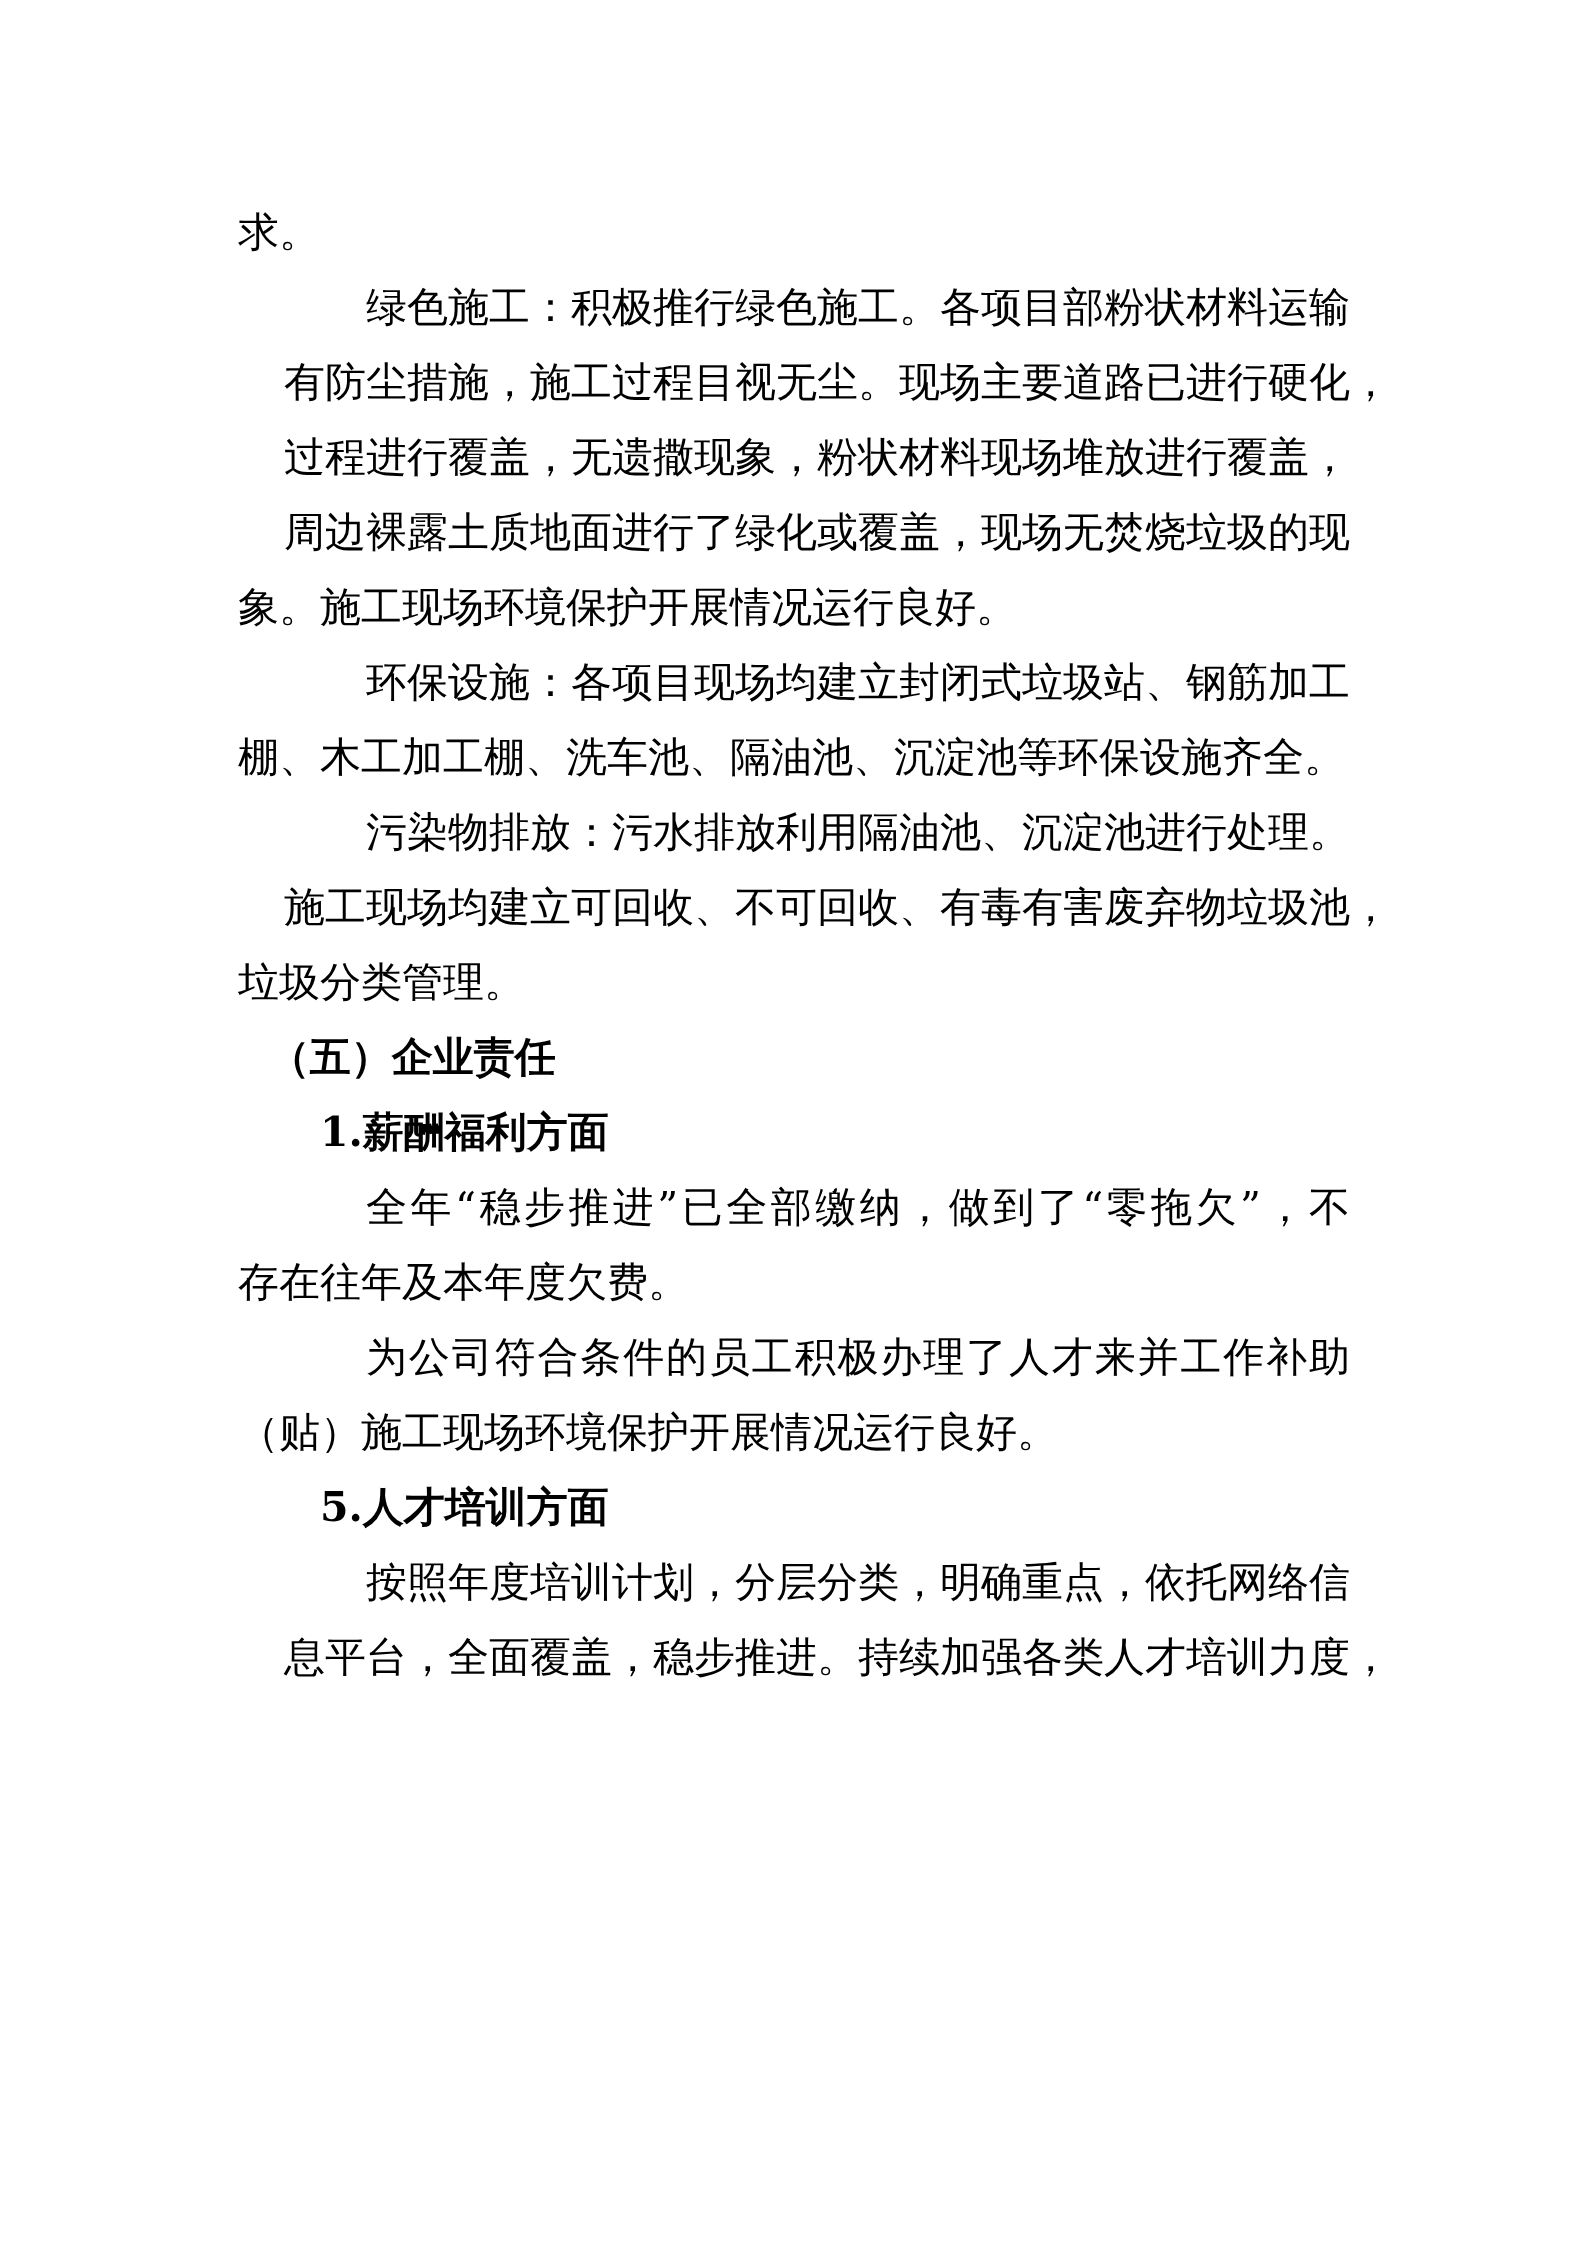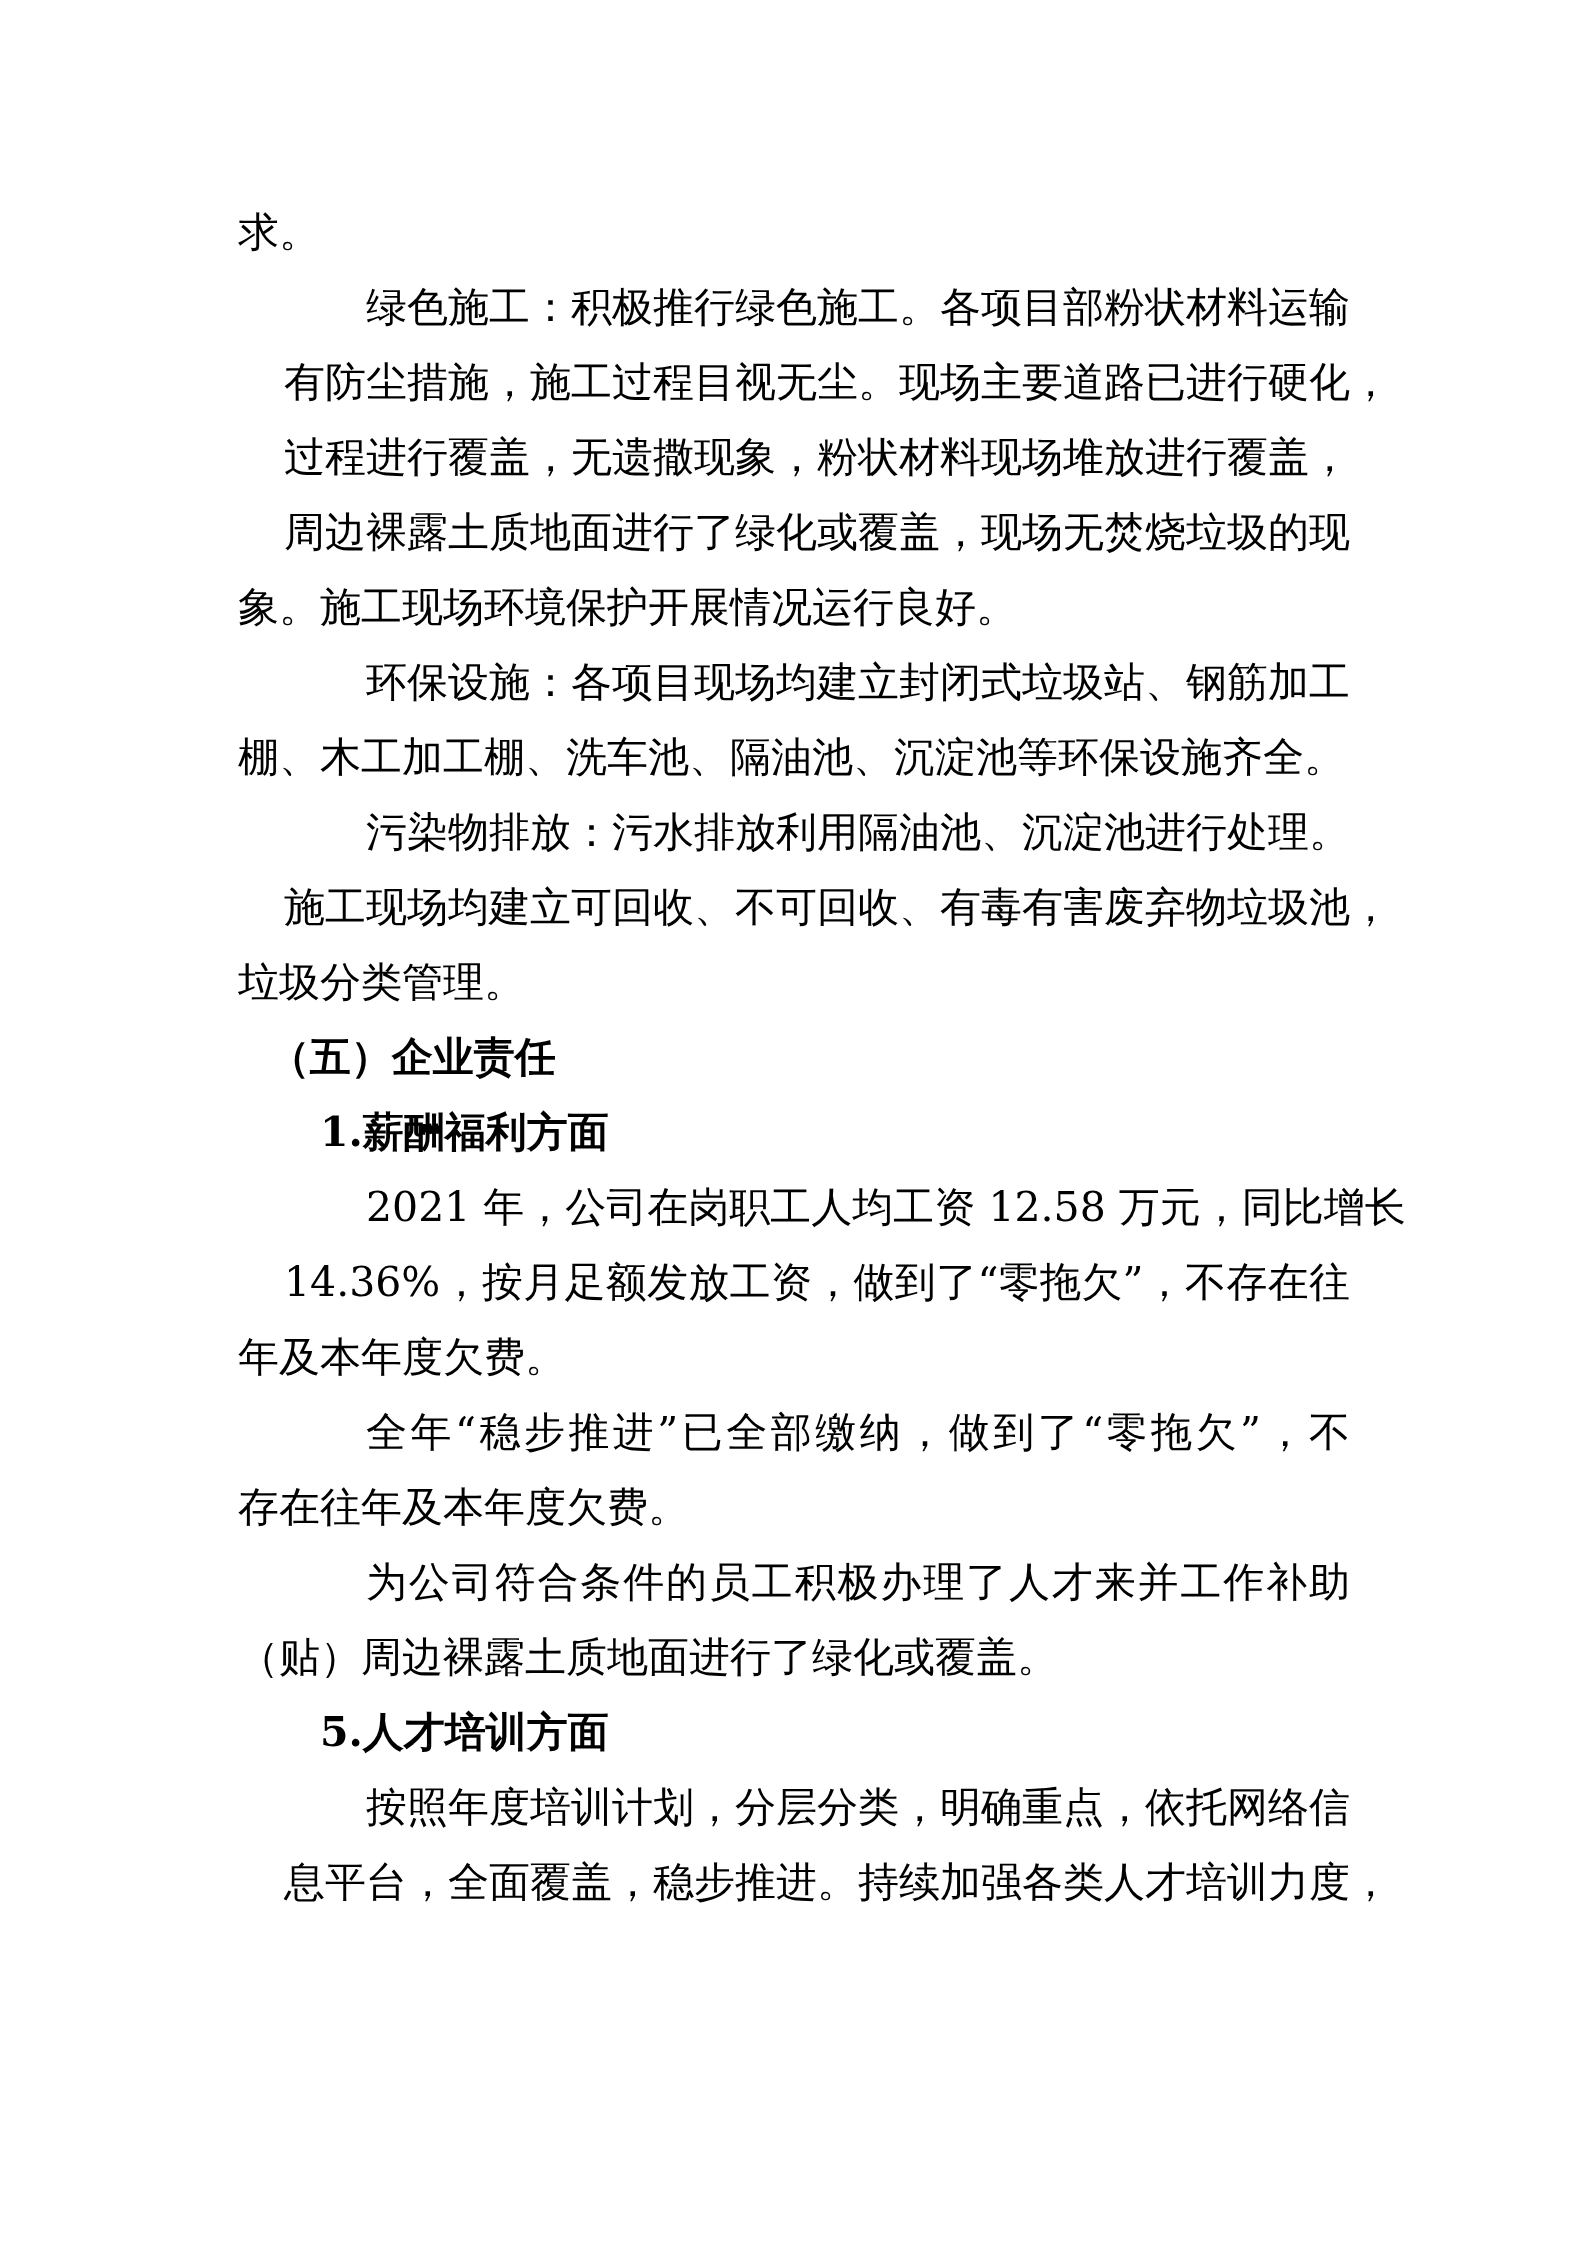--- a/index.html
+++ b/index.html
@@ -73,31 +73,26 @@
         <div class="line fill">施工现场均建立可回收、不可回收、有毒有害废弃物垃圾池，</div>
         <div class="line">垃圾分类管理。</div>
       </div>
       <div class="para heading1">
         <div class="line">（五）企业责任</div>
       </div>
       <div class="para heading2">
         <div class="line">1.薪酬福利方面</div>
       </div>
       <div class="para body">
-        <div class="line indent fill">2021 年，公司在岗职工人均工资 12.58 万元，同比增长</div>
-        <div class="line fill">14.36%，按月足额发放工资，做到了“零拖欠”，不存在往</div>
-        <div class="line">年及本年度欠费。</div>
-      </div>
-      <div class="para body">
         <div class="line indent fill">全年“稳步推进”已全部缴纳，做到了“零拖欠”，不</div>
         <div class="line">存在往年及本年度欠费。</div>
       </div>
       <div class="para body">
         <div class="line indent fill">为公司符合条件的员工积极办理了人才来并工作补助</div>
-        <div class="line">（贴）周边裸露土质地面进行了绿化或覆盖。</div>
+        <div class="line">（贴）施工现场环境保护开展情况运行良好。</div>
       </div>
       <div class="para heading2">
         <div class="line">5.人才培训方面</div>
       </div>
       <div class="para body">
         <div class="line indent fill">按照年度培训计划，分层分类，明确重点，依托网络信</div>
         <div class="line fill">息平台，全面覆盖，稳步推进。持续加强各类人才培训力度，</div>
       </div>
     </div>
 </div>

